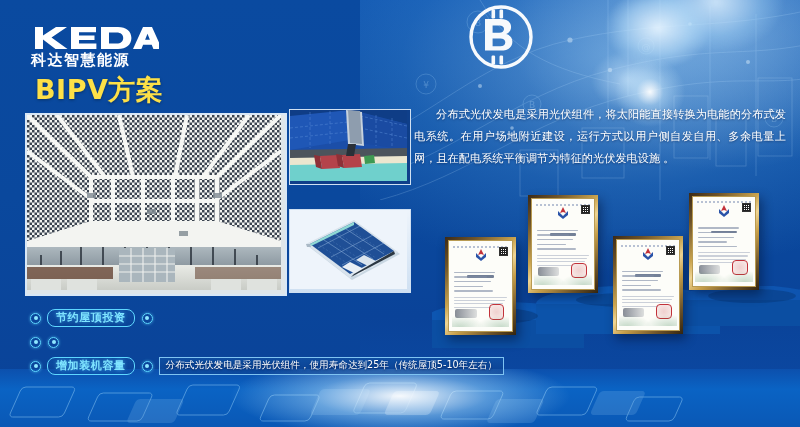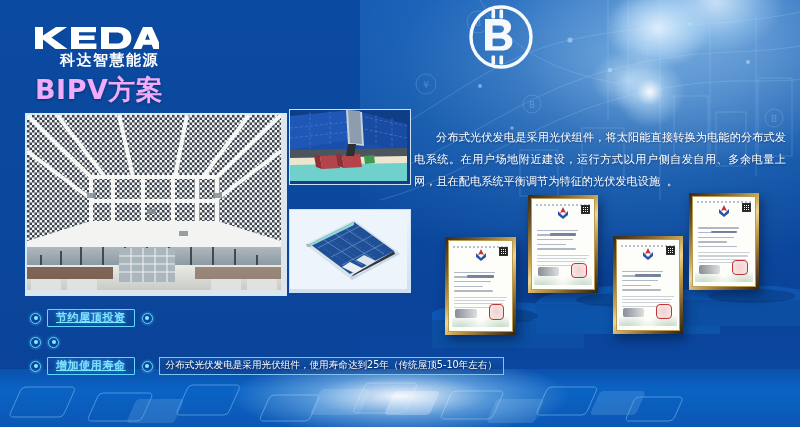--- a/index.html
+++ b/index.html
@@ -40,48 +40,48 @@
     background:radial-gradient(ellipse 230px 55px at 50% 50%, rgba(255,255,255,.95) 0%, rgba(200,235,255,.4) 38%, rgba(130,195,245,0) 74%);}
   .bg-bottom .tiles{position:absolute;inset:0;}
 
   .bg-strip{position:absolute;left:0;top:388px;width:800px;height:10px;
     background:linear-gradient(90deg,rgba(255,255,255,.10),rgba(255,255,255,.26) 45%,rgba(255,255,255,.10));}
 
   
   .logo{position:absolute;left:31px;top:24px;width:128px;}
   .logo-mark{display:block;}
   .logo-cn{margin-top:2px;font-size:15px;font-weight:bold;color:#fff;
-    letter-spacing:1.5px;text-align:right;line-height:1;
+    letter-spacing:1.5px;text-align:left;line-height:1;
     font-family:"DejaVu Sans","Liberation Sans",sans-serif;}
 
   
   .title{position:absolute;left:35px;top:76px;font-size:27px;font-weight:bold;
-    color:#f0abfc;letter-spacing:.5px;line-height:1;
+    color:#fde047;letter-spacing:.5px;line-height:1;
     font-family:"DejaVu Sans","Liberation Sans",sans-serif;
     text-shadow:0 1px 3px rgba(0,0,0,.35);}
 
   
   .photo{position:absolute;left:25px;top:113px;width:258px;height:179px;
     border:2px solid #d8e7f6;background:#e9eef2;overflow:hidden;}
   .photo-inner{position:absolute;inset:0;overflow:hidden;background:#dfe6ea;}
 
   
   .tech1{position:absolute;left:289px;top:109px;width:120px;height:74px;
     border:1.5px solid #cfe0f2;background:#0f3f8a;overflow:hidden;}
   .tech2{position:absolute;left:289px;top:209px;width:120px;height:82px;
     border:1.5px solid #cfe0f2;
     background:linear-gradient(180deg,#eef4fb 0%,#dbe8f6 60%,#cfe0f2 100%);overflow:hidden;}
 
   
   .btc{position:absolute;left:466px;top:2px;width:70px;height:70px;}
 
   
-  .desc{position:absolute;left:414px;top:128px;width:372px;
+  .desc{position:absolute;left:414px;top:104px;width:372px;
     color:#ffffff;font-size:11.2px;line-height:1.95;text-align:justify;
-    font-family:Liberation Mono, monospace;
+    font-family:Liberation Sans, sans-serif;
     text-shadow:0 1px 2px rgba(0,20,60,.5);}
   .desc .ind{display:inline-block;width:22px;}
 
   
   .podium{position:absolute;left:432px;top:286px;width:368px;height:62px;}
   .cert{position:absolute;}
   .cert-frame{position:relative;width:100%;height:100%;
     background:linear-gradient(135deg,#3a2a18 0%,#6d5329 18%,#caa44f 42%,#efd594 52%,#c79f4a 64%,#6d5329 84%,#33240f 100%);
     padding:3px;box-sizing:border-box;box-shadow:3px 5px 10px rgba(0,10,40,.45);}
   .cert-mat{position:absolute;inset:3px;background:#fcfbf6;
@@ -116,25 +116,25 @@
 
   
   .bullets{position:absolute;left:30px;top:310px;width:420px;}
   .brow{display:flex;align-items:center;height:16px;margin-bottom:8px;}
   .ring{width:11px;height:11px;border-radius:50%;border:1.6px solid #5fd8ff;
     box-sizing:border-box;position:relative;flex:0 0 auto;
     box-shadow:0 0 3px rgba(95,216,255,.7);}
   .ring:after{content:"";position:absolute;left:50%;top:50%;
     width:4px;height:4px;margin:-2px 0 0 -2px;border-radius:50%;background:#8fe8ff;}
   .pill{margin-left:6px;padding:1px 8px 2px;border:1.3px solid #5fd8ff;
-    border-radius:1px;color:#7fe4ff;font-size:11px;font-weight:bold;
+    border-radius:8px;color:#7fe4ff;font-size:11px;font-weight:bold;
     letter-spacing:.6px;white-space:nowrap;line-height:1.25;
     font-family:"DejaVu Sans","Liberation Sans",sans-serif;
     text-shadow:0 0 4px rgba(80,200,255,.7);
-    background:linear-gradient(180deg,rgba(20,90,175,.35),rgba(10,60,140,.25));text-decoration:underline;}
+    background:linear-gradient(180deg,rgba(20,90,175,.35),rgba(10,60,140,.25));}
   .ring2{margin-left:7px;}
   .bbox{margin-left:6px;padding:1px 6px 2px;border:1px solid #7fc4f2;
     background:linear-gradient(180deg,rgba(18,86,168,.55),rgba(10,58,132,.45));
     color:#ffffff;font-size:9.6px;white-space:nowrap;line-height:1.3;
     font-family:"DejaVu Sans","Liberation Sans",sans-serif;
     text-shadow:0 1px 2px rgba(0,10,40,.6);}
 </style>
 </head>
 <body>
 
@@ -515,20 +515,20 @@
       <span class="ring ring2"></span>
     </div>
 
     <div class="brow">
       <span class="ring"></span>
       <span class="ring ring2"></span>
     </div>
 
     <div class="brow">
       <span class="ring"></span>
-      <span class="pill">增加使用寿命</span>
+      <span class="pill">增加装机容量</span>
       <span class="ring ring2"></span>
       <span class="bbox">分布式光伏发电是采用光伏组件，使用寿命达到25年（传统屋顶5-10年左右）</span>
     </div>
 
   </div>
 
 </div>
 
 </body></html>

